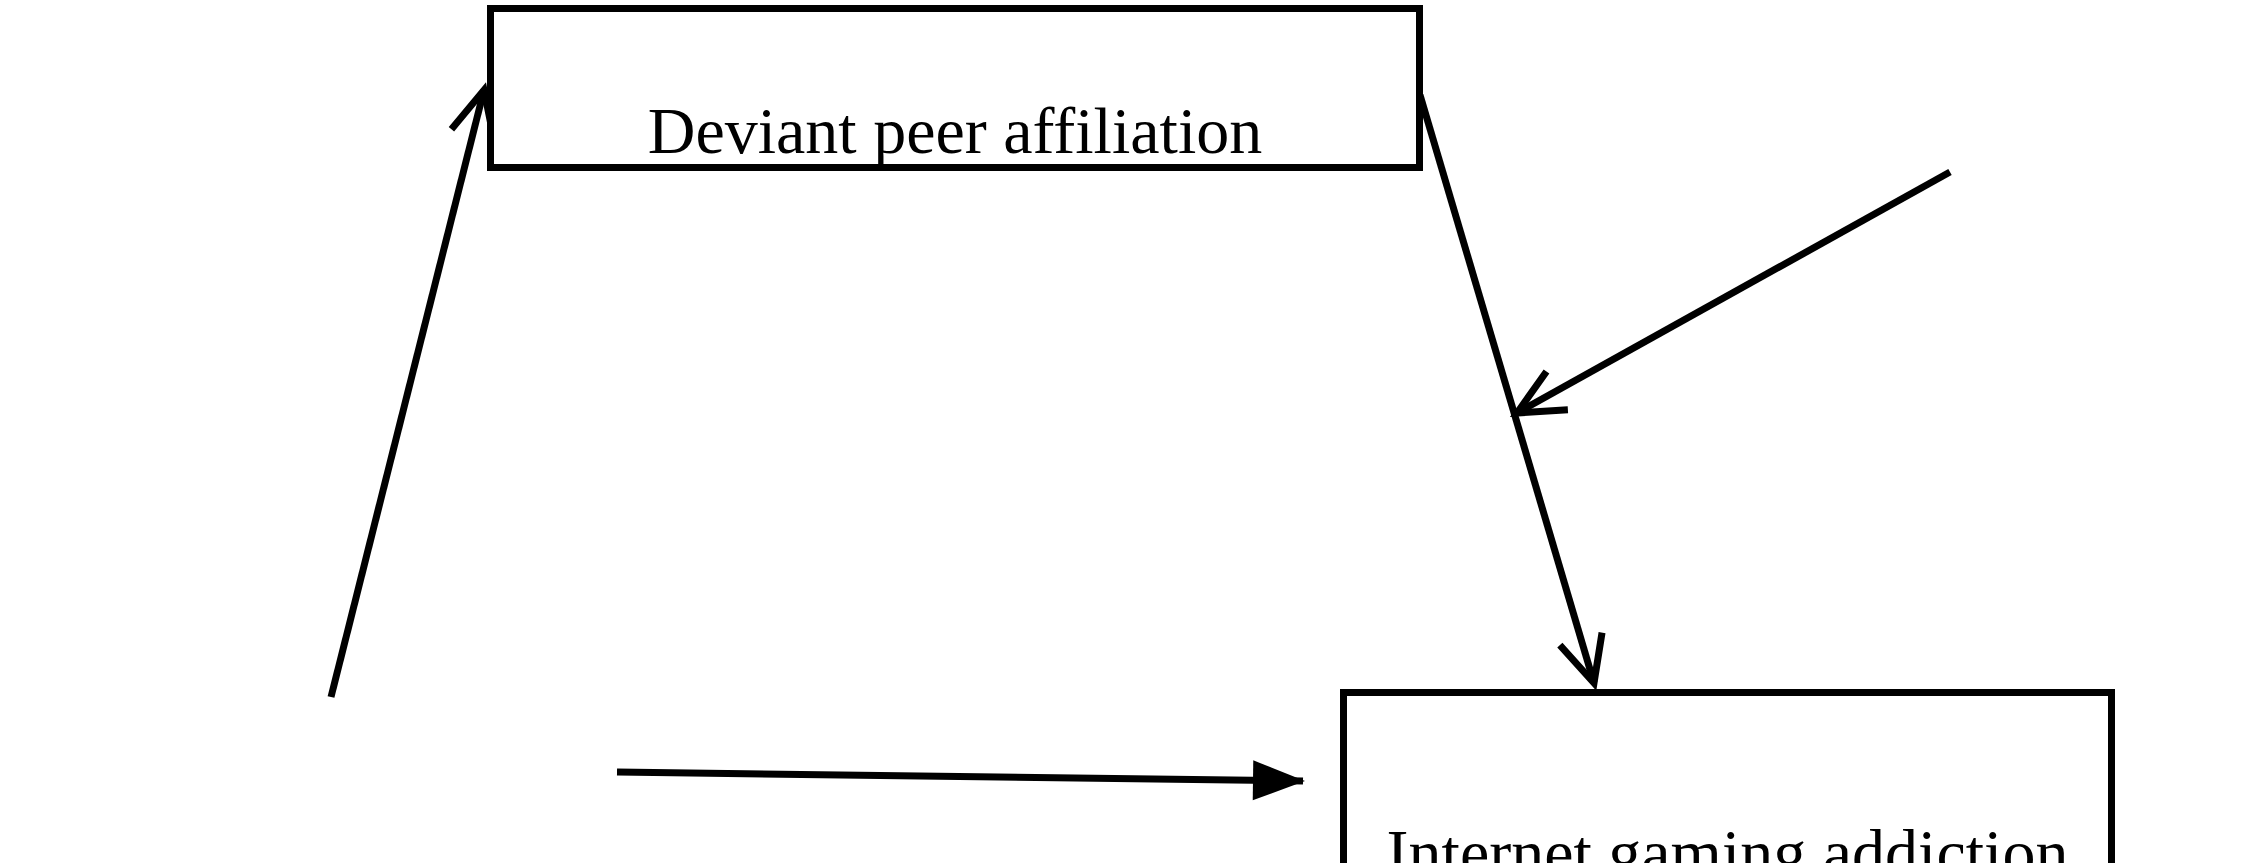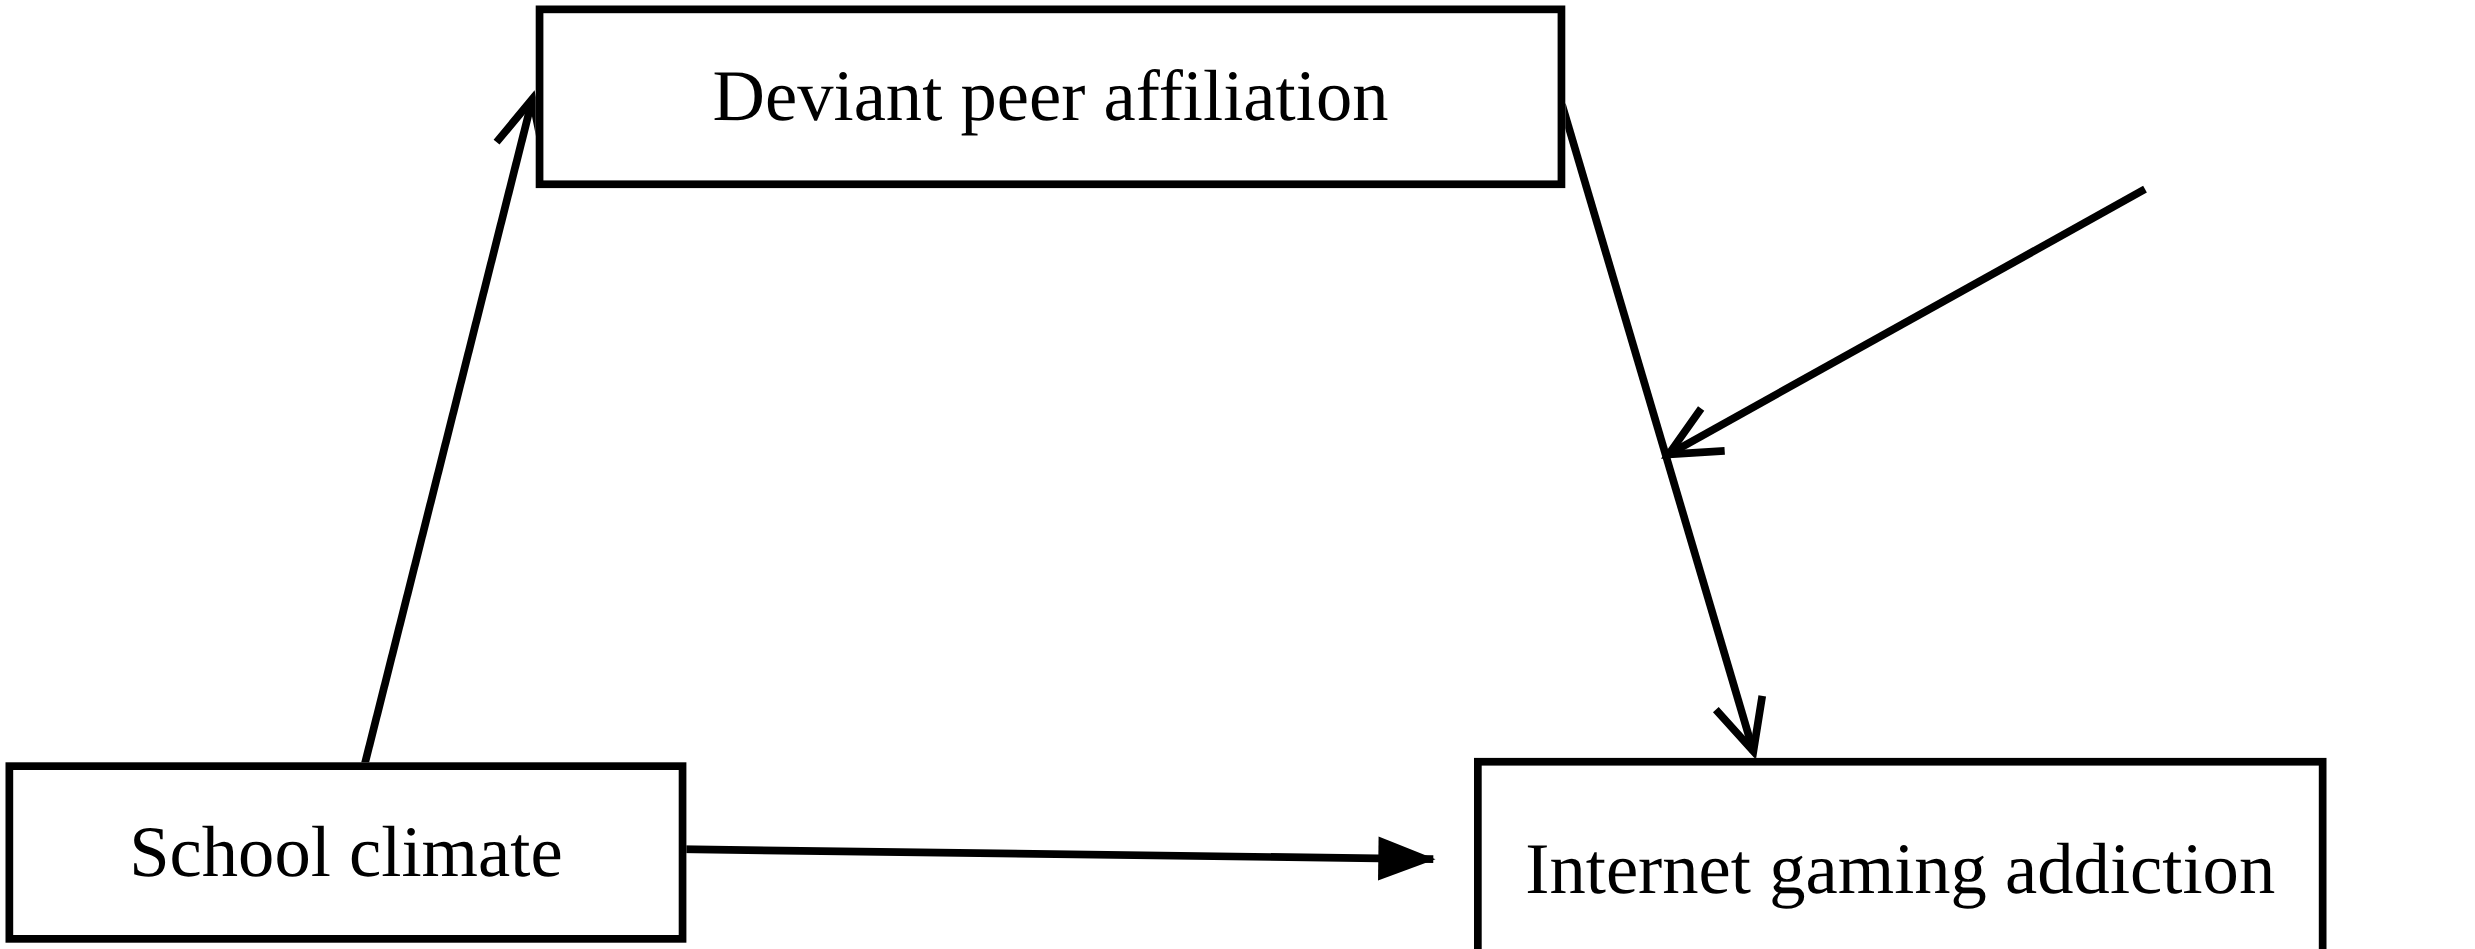--- a/index.html
+++ b/index.html
@@ -24,21 +24,21 @@
     stroke: #000000;
     stroke-width: 7;
     fill: none;
   }
   .node {
     position: absolute;
     box-sizing: border-box;
     border: 7px solid #000000;
     background: #ffffff;
     display: flex;
-    align-items: center;
+    align-items: flex-end;
     justify-content: center;
     color: #000000;
     font-size: 66px;
     line-height: 1;
     white-space: nowrap;
   }
   .node-deviant   { left: 487px;  top: 5px;   width: 936px; height: 166px; }
   .node-sensation { left: 1637px; top: 5px;   width: 606px; height: 173px; }
   .node-school    { left: 5px;    top: 693px; width: 619px; height: 164px; }
   .node-internet  { left: 1304px; top: 689px; width: 775px; height: 204px; margin-left: 36px; }
@@ -65,21 +65,18 @@
     <line class="edge" x1="1950" y1="172" x2="1517" y2="413" marker-end="url(#openHead)"></line>
 
     <line class="edge" x1="617" y1="772" x2="1303" y2="781" marker-end="url(#solidHead)"></line>
   </svg>
 
   <div class="node node-deviant">
     <span>Deviant peer affiliation</span>
   </div>
 
 
-  <div class="node node-school">
-    <span>School climate</span>
-  </div>
 
   <div class="node node-internet">
     <span>Internet gaming addiction</span>
   </div>
 
 </div>
 
 </body></html>

